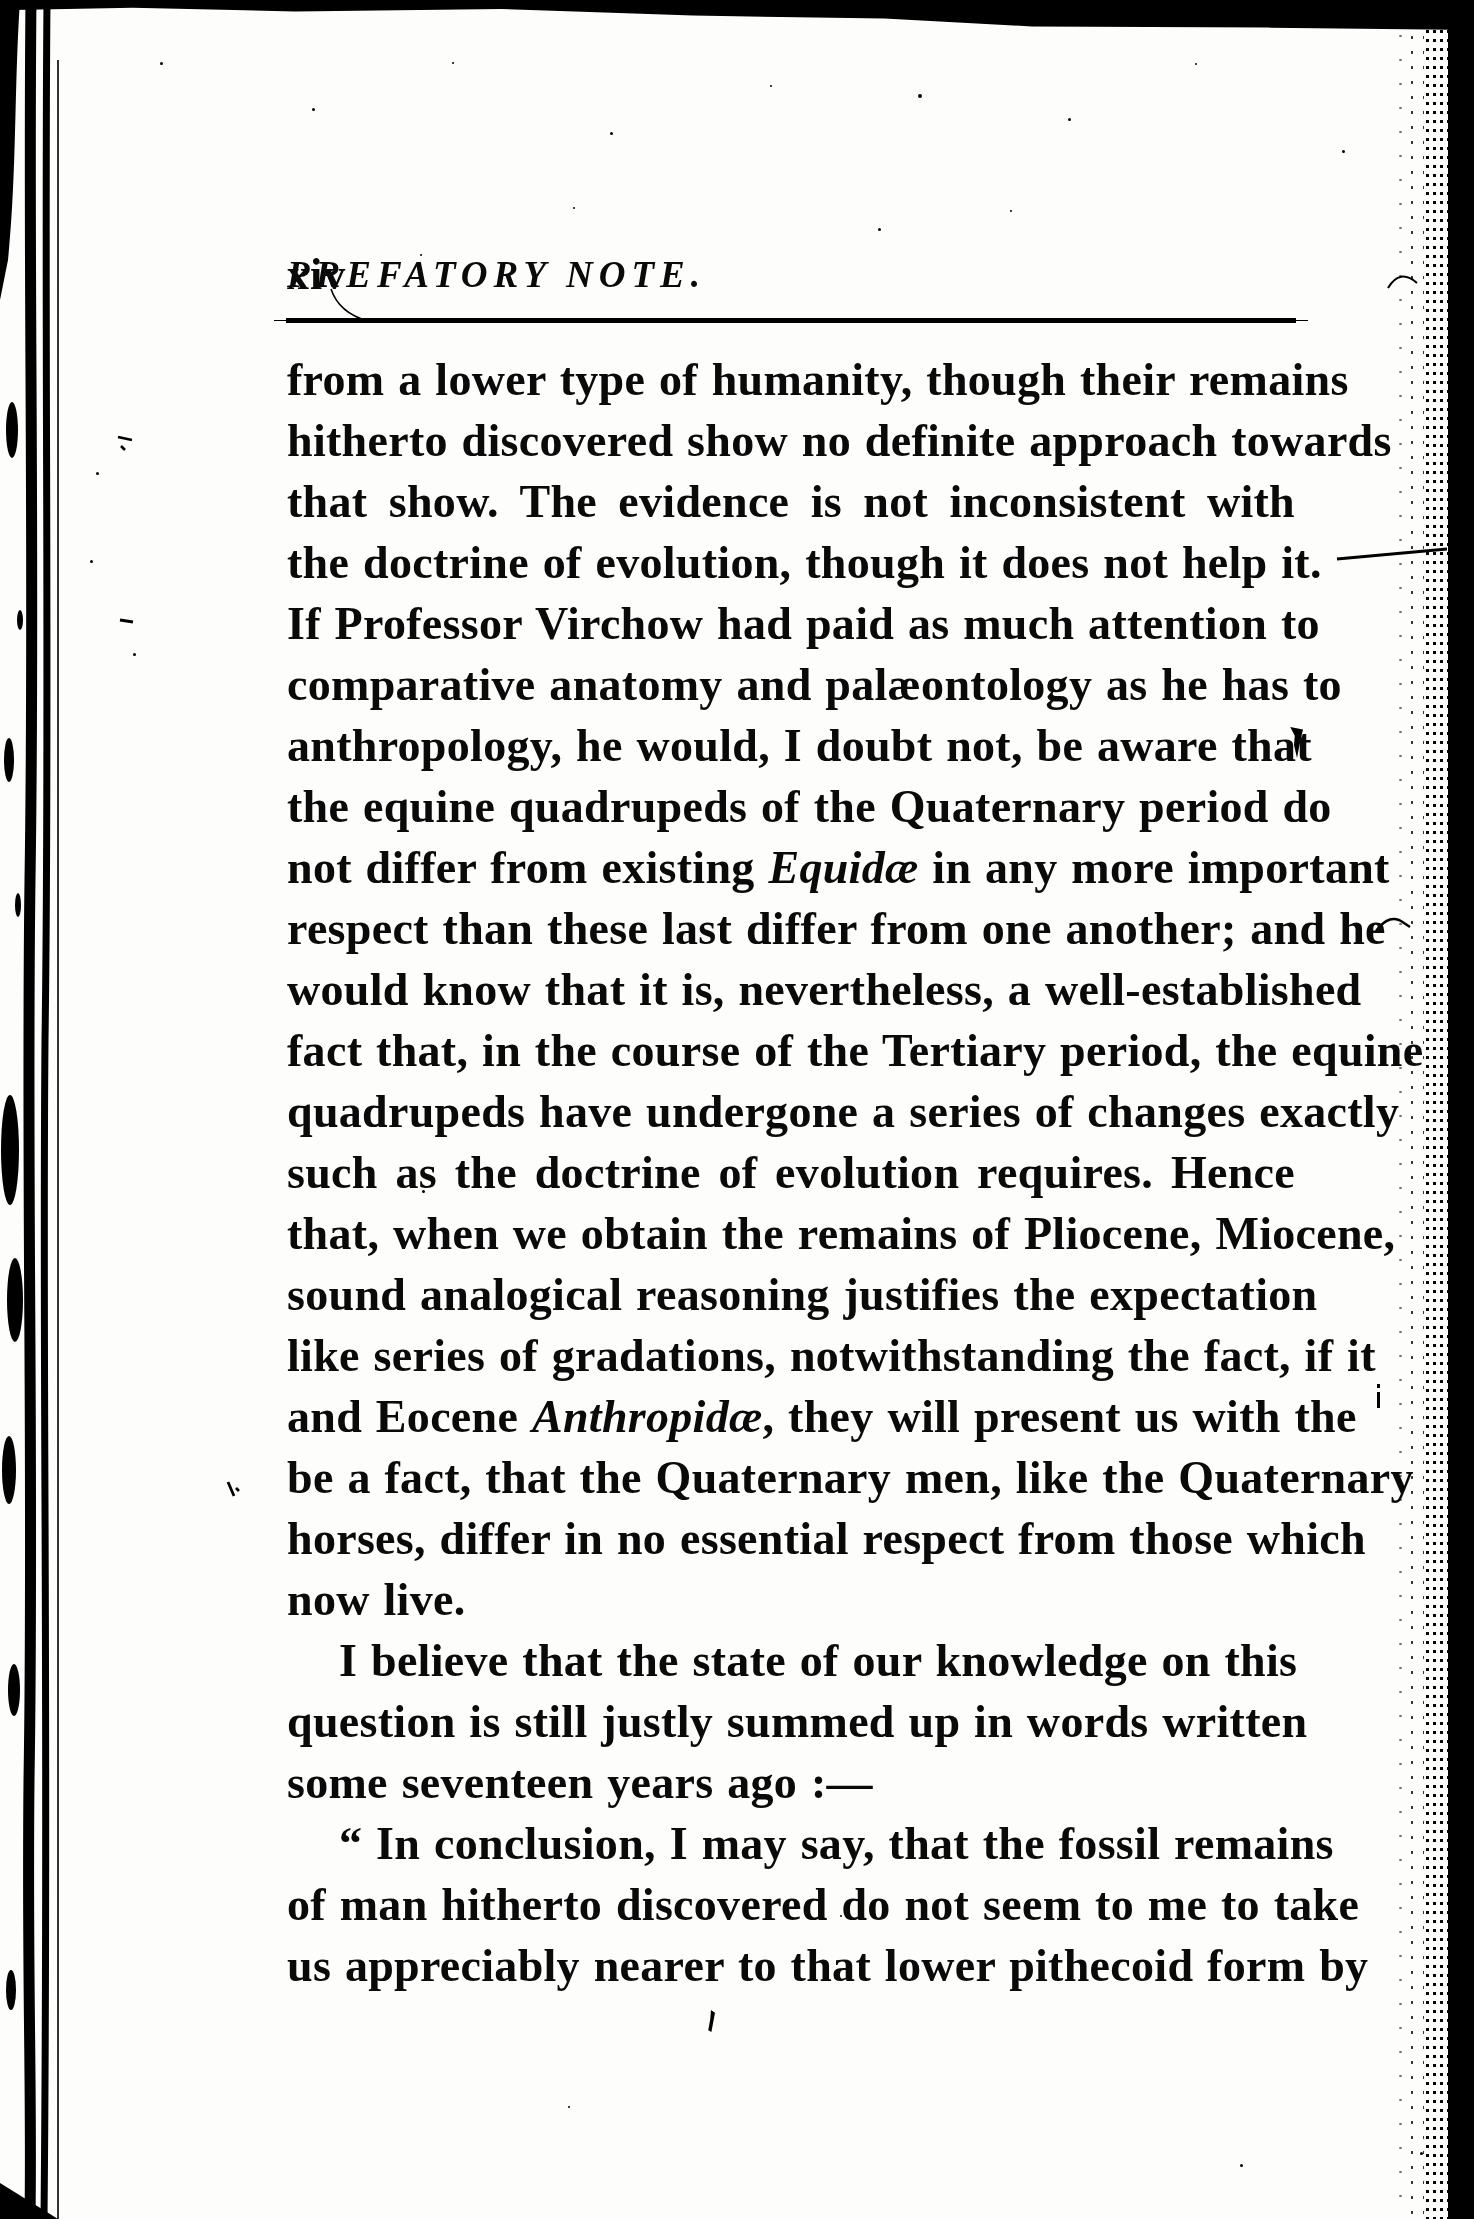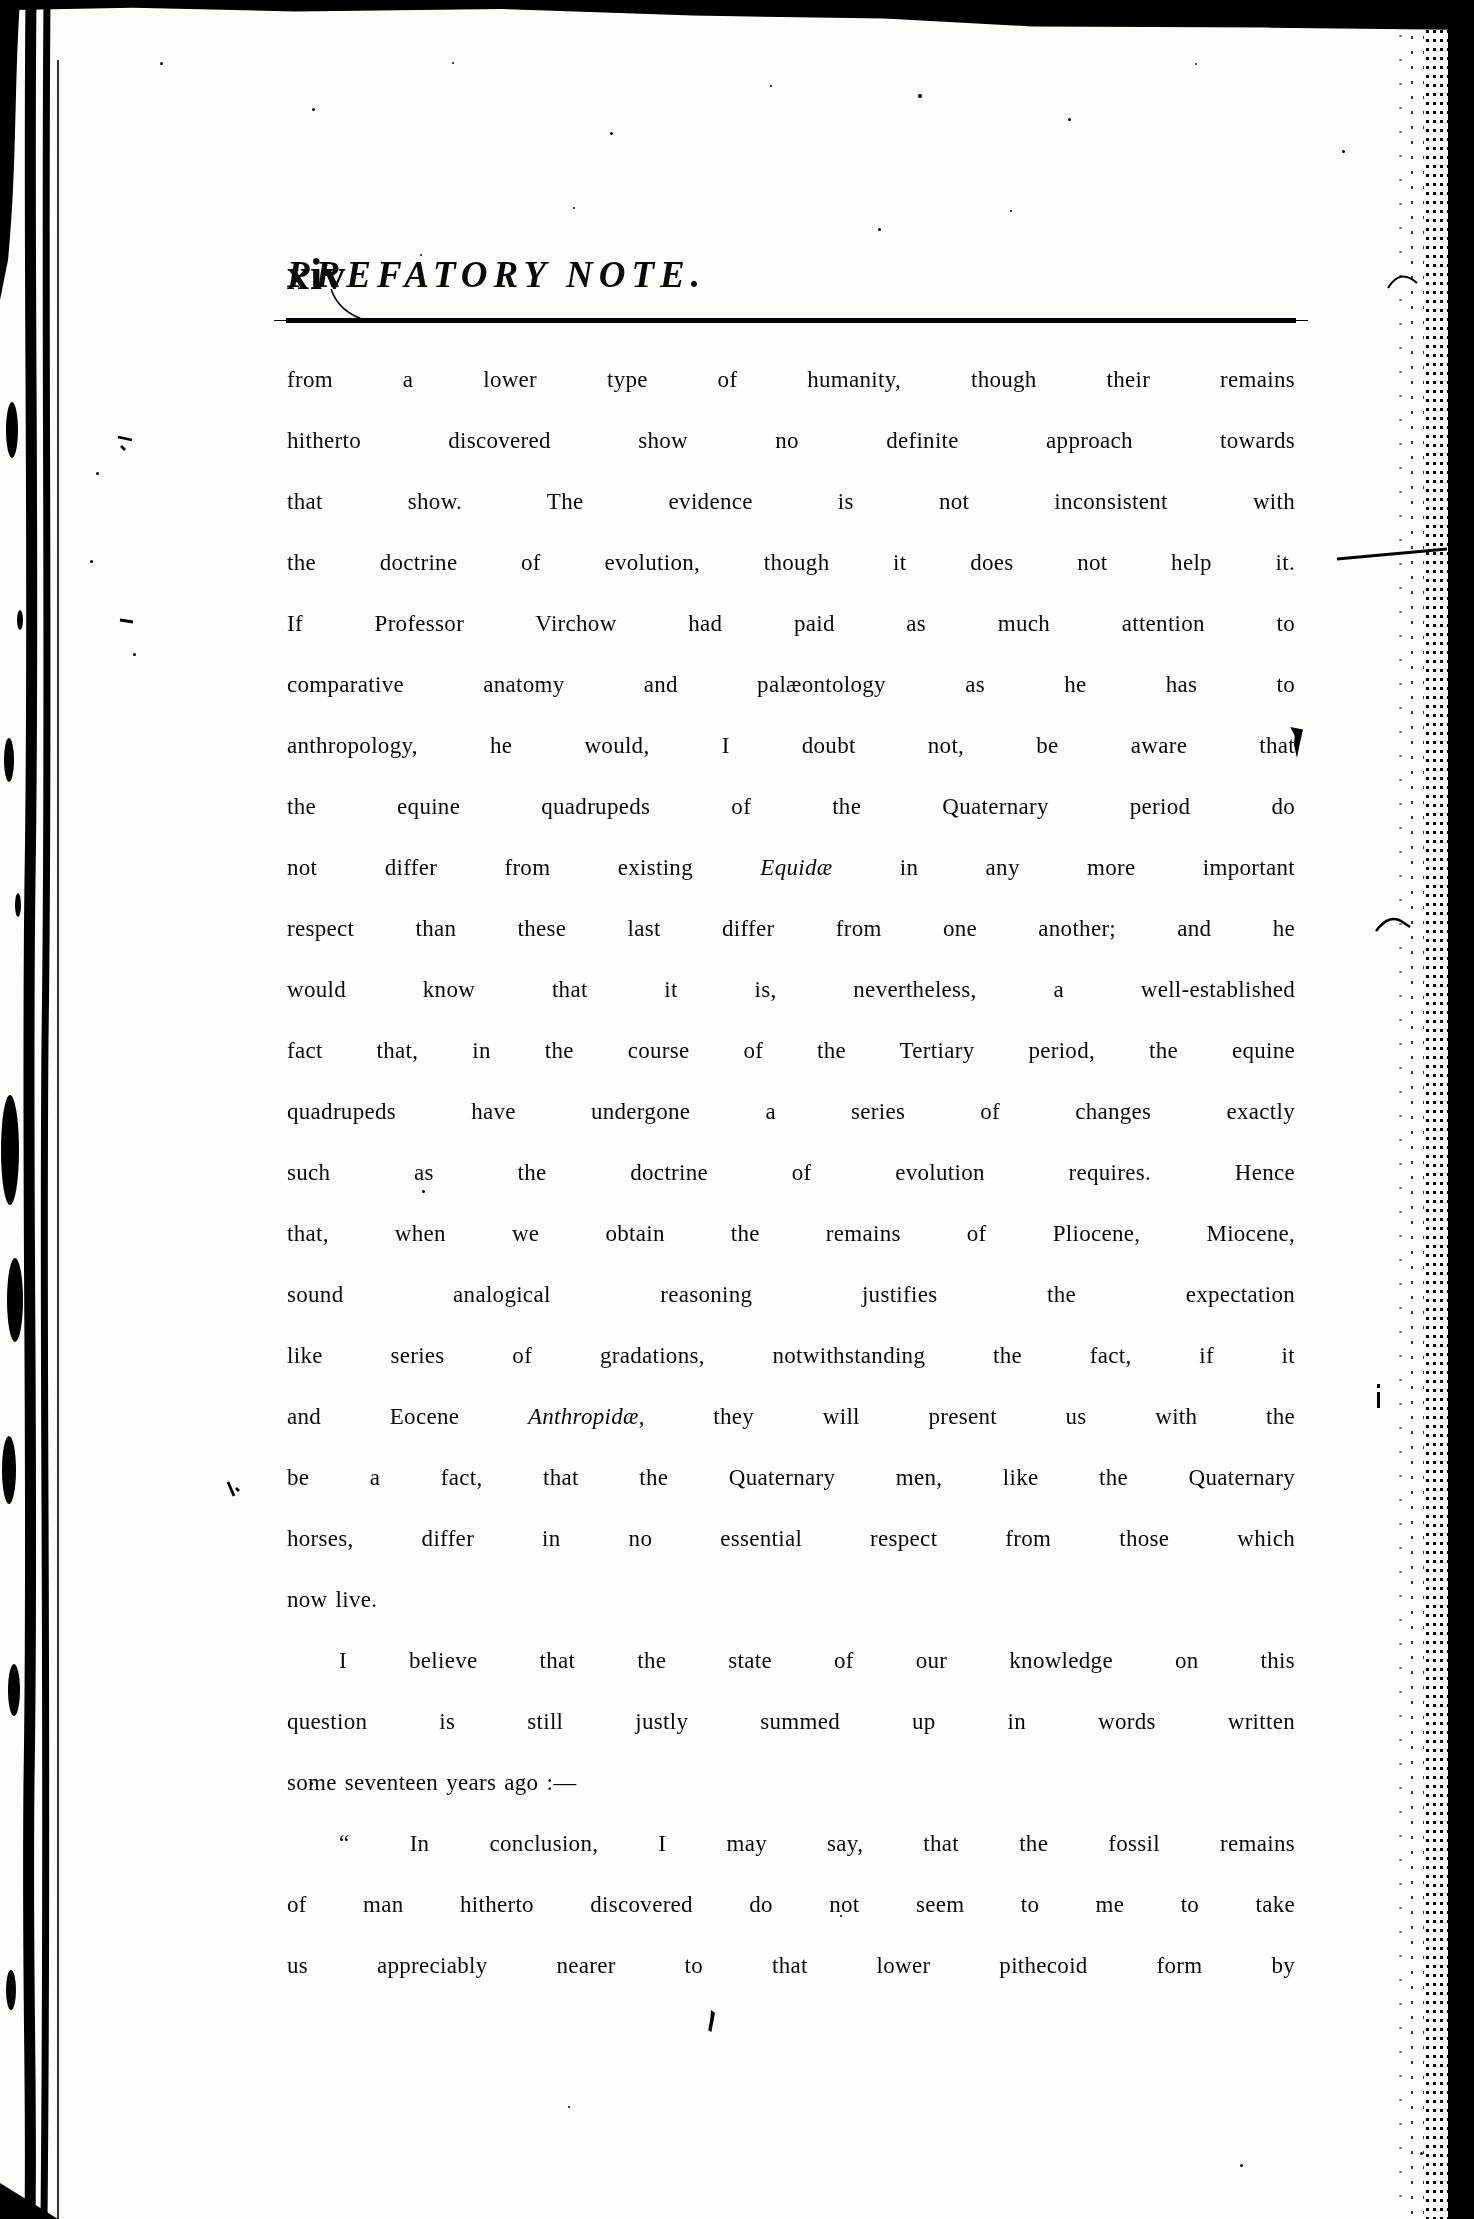--- a/index.html
+++ b/index.html
@@ -19,21 +19,21 @@
     position:absolute;left:0;top:0;width:100%;
     text-align:left;font-style:italic;font-weight:700;
     font-size:37px;letter-spacing:6px;
   }
   .rule{position:absolute;left:286px;top:318px;width:1010px;height:5px;background:#000;}
   .rule:after{content:"";position:absolute;left:-12px;top:2px;width:1034px;height:1px;background:#000;}
 
   
   .text-block{position:absolute;left:287px;top:349px;width:1008px;}
   .line{
-    height:61px;line-height:61px;font-size:23px;font-weight:400;
+    height:61px;line-height:61px;font-size:46px;font-weight:700;
     text-align:justify;text-align-last:justify;
     letter-spacing:.3px;word-spacing:2px;white-space:nowrap;
   }
   .line.endline{text-align-last:left;}
   .line.first-indent{text-indent:52px;}
   .it{font-style:italic;}
 
   
   .top-band{
     position:absolute;left:0;top:0;width:1474px;height:30px;background:#000;

